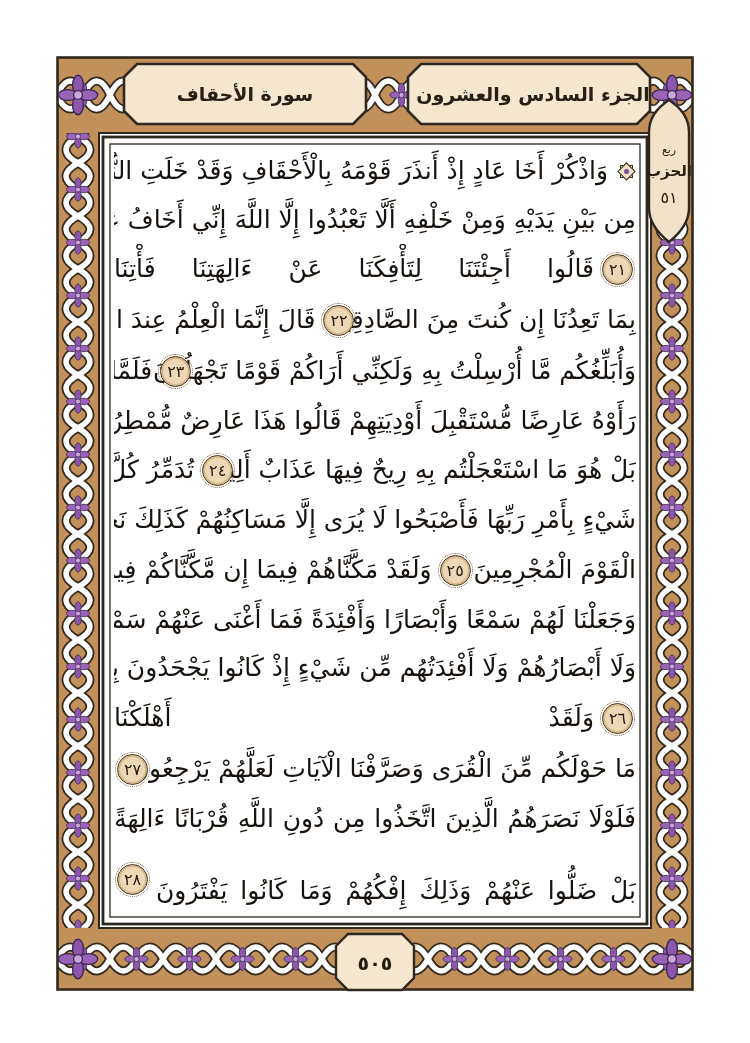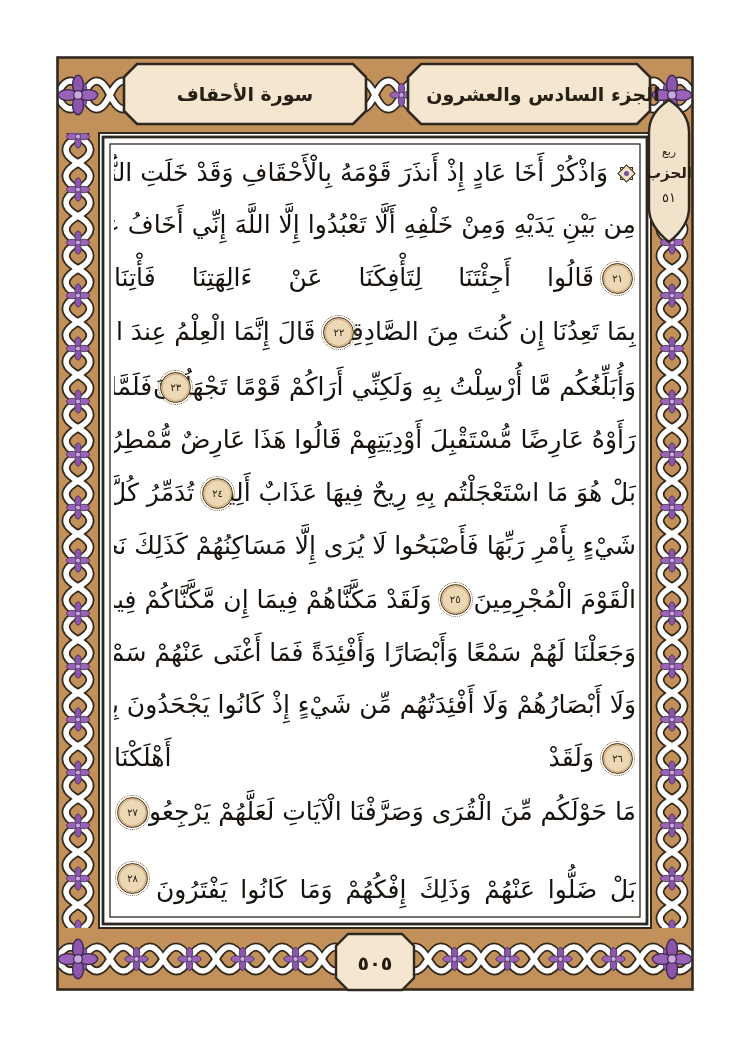--- a/index.html
+++ b/index.html
@@ -7,32 +7,32 @@
     position:relative;width:750px;height:1043px;background:#ffffff;
     font-family:"DejaVu Sans",sans-serif;overflow:hidden;direction:rtl;
   }
   .frame-svg{position:absolute;left:0;top:0;width:750px;height:1043px;pointer-events:none;}
 
   
   .hdr{
     position:absolute;top:64px;height:60px;display:flex;align-items:center;justify-content:center;
     font-size:19px;font-weight:bold;color:#262017;letter-spacing:0;z-index:3;white-space:nowrap;
   }
-  .hdr-right{left:422px;width:242px;}
+  .hdr-right{left:412px;width:242px;}
   .hdr-left{left:124px;width:242px;}
 
   
   .hizb{
     position:absolute;left:645px;top:116px;width:48px;height:118px;z-index:4;
     display:flex;flex-direction:column;align-items:center;justify-content:center;gap:8px;
     color:#2a2116;text-align:center;
   }
   .hizb .h-small{font-size:11px;line-height:1;}
   .hizb .h-big{font-size:15px;font-weight:bold;line-height:1.1;text-align:right;}
-  .hizb .h-num{font-size:13px;line-height:1;margin-top:2px;}
+  .hizb .h-num{font-size:16px;line-height:1;margin-top:2px;}
 
   
   .text-area{
     position:absolute;left:114px;top:147px;width:522px;height:769px;z-index:2;
     display:flex;flex-direction:column;
   }
   .qline{
     flex:1 1 auto;display:flex;align-items:center;gap:5px;overflow:hidden;
   }
   .seg{
@@ -40,21 +40,21 @@
     font-size:25px;line-height:1.15;color:#17120d;white-space:nowrap;
     text-align:justify;text-align-last:justify;text-justify:inter-word;
   }
   
   .ayah{
     flex:0 0 auto;width:29px;height:29px;border-radius:50%;
     background:#ecd8b4;border:1.5px solid #4a3824;
     outline:1.5px dotted #8a6a44;outline-offset:1px;
     box-shadow:inset 0 0 0 2px #d6b88c;
     display:flex;align-items:center;justify-content:center;
-    font-size:10px;color:#241c12;margin:0 3px;
+    font-size:16px;color:#241c12;margin:0 3px;
   }
   
   .rub{position:relative;flex:0 0 auto;width:19px;height:19px;margin-left:4px;}
   .rub::before,.rub::after{
     content:"";position:absolute;inset:3px;background:#f1e2c6;border:1.6px solid #3a2d1d;
   }
   .rub::after{transform:rotate(45deg);}
   .rub i{position:absolute;inset:7px;background:#7a4fa0;border-radius:50%;z-index:1;}
 
   
@@ -193,20 +193,23 @@
       </div>
       <div class="qline">
         <span class="ayah">٢٦</span>
         <span class="seg" style="flex-grow: 20; font-family: Liberation Serif, serif;">وَلَقَدْ أَهْلَكْنَا</span>
       </div>
       <div class="qline">
         <span class="seg" style="flex-grow: 75;">مَا حَوْلَكُم مِّنَ الْقُرَى وَصَرَّفْنَا الْآيَاتِ لَعَلَّهُمْ يَرْجِعُونَ</span>
         <span class="ayah">٢٧</span>
       </div>
       <div class="qline">
+        <span class="seg" style="flex-grow: 80;">فَلَوْلَا نَصَرَهُمُ الَّذِينَ اتَّخَذُوا مِن دُونِ اللَّهِ قُرْبَانًا ءَالِهَةً</span>
+      </div>
+      <div class="qline">
         <span class="seg" style="flex-grow: 67; margin-top: 24px;">بَلْ ضَلُّوا عَنْهُمْ وَذَلِكَ إِفْكُهُمْ وَمَا كَانُوا يَفْتَرُونَ</span>
         <span class="ayah">٢٨</span>
       </div>
     </div>
 
   <div class="pagenum">٥٠٥</div>
 
 </div>
 
 </body></html>

